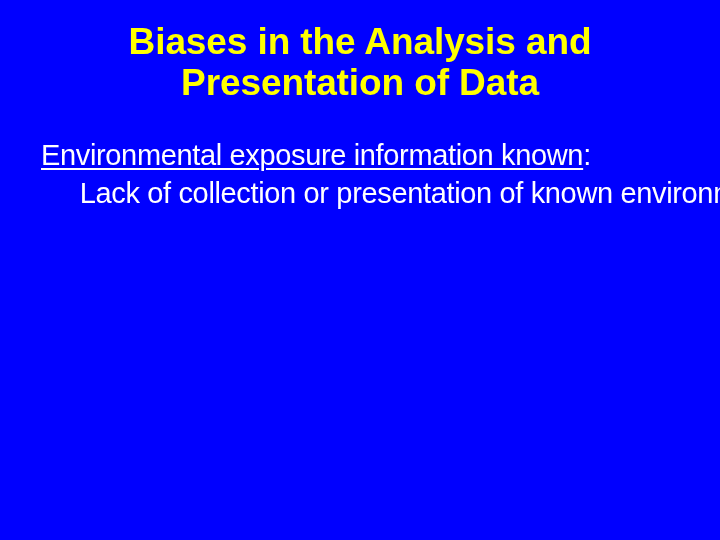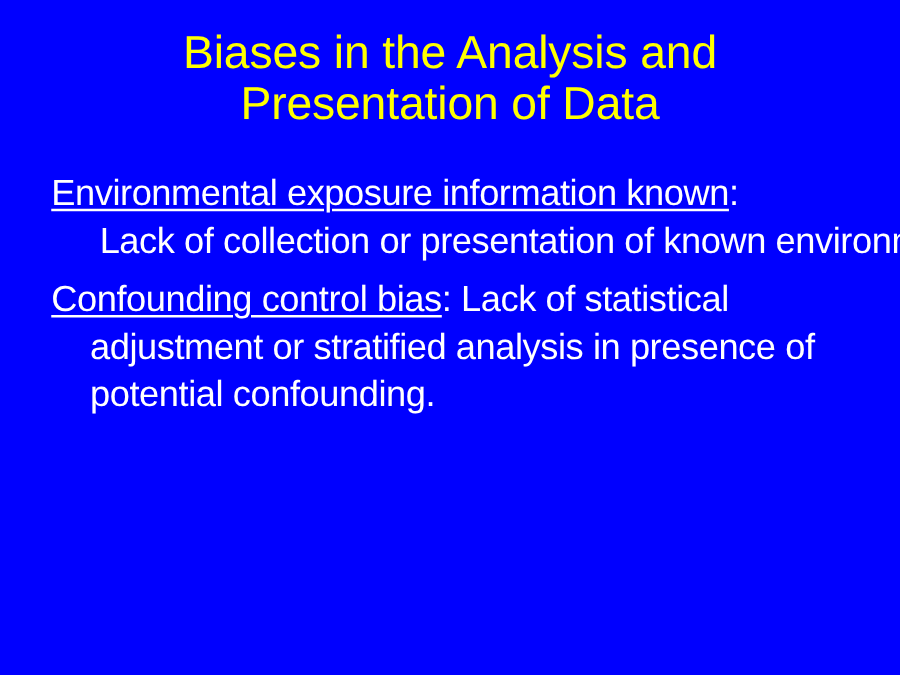--- a/index.html
+++ b/index.html
@@ -25,21 +25,21 @@
   }
 
   
   .slide-title {
     position: absolute;
     top: 21px;
     left: 40px;
     width: 640px;
     text-align: center;
     color: #ffff00;
-    font-weight: normal;
+    font-weight: bold;
     font-size: 37px;
     line-height: 41px;
     letter-spacing: -0.1px;
     white-space: pre-line;
   }
 
   
   .slide-body {
     position: absolute;
     top: 136px;
@@ -84,18 +84,15 @@
 
   <div class="slide-title">Biases in the Analysis and
 Presentation of Data</div>
 
   <div class="slide-body">
 
     <p class="para para-hang">
       <span class="u">Environmental exposure information known</span><span>:</span><span class="nowrap-gap"> Lack of collection or presentation of known environmental causes of the disease or comparisons between cases and controls.</span>
     </p>
 
-    <p class="para para-hang">
-      <span class="u"> Confounding control bias</span><span>:</span><span>  Lack of statistical adjustment or stratified analysis in presence of potential confounding.</span>
-    </p>
 
   </div>
 </div>
 
 </body></html>

